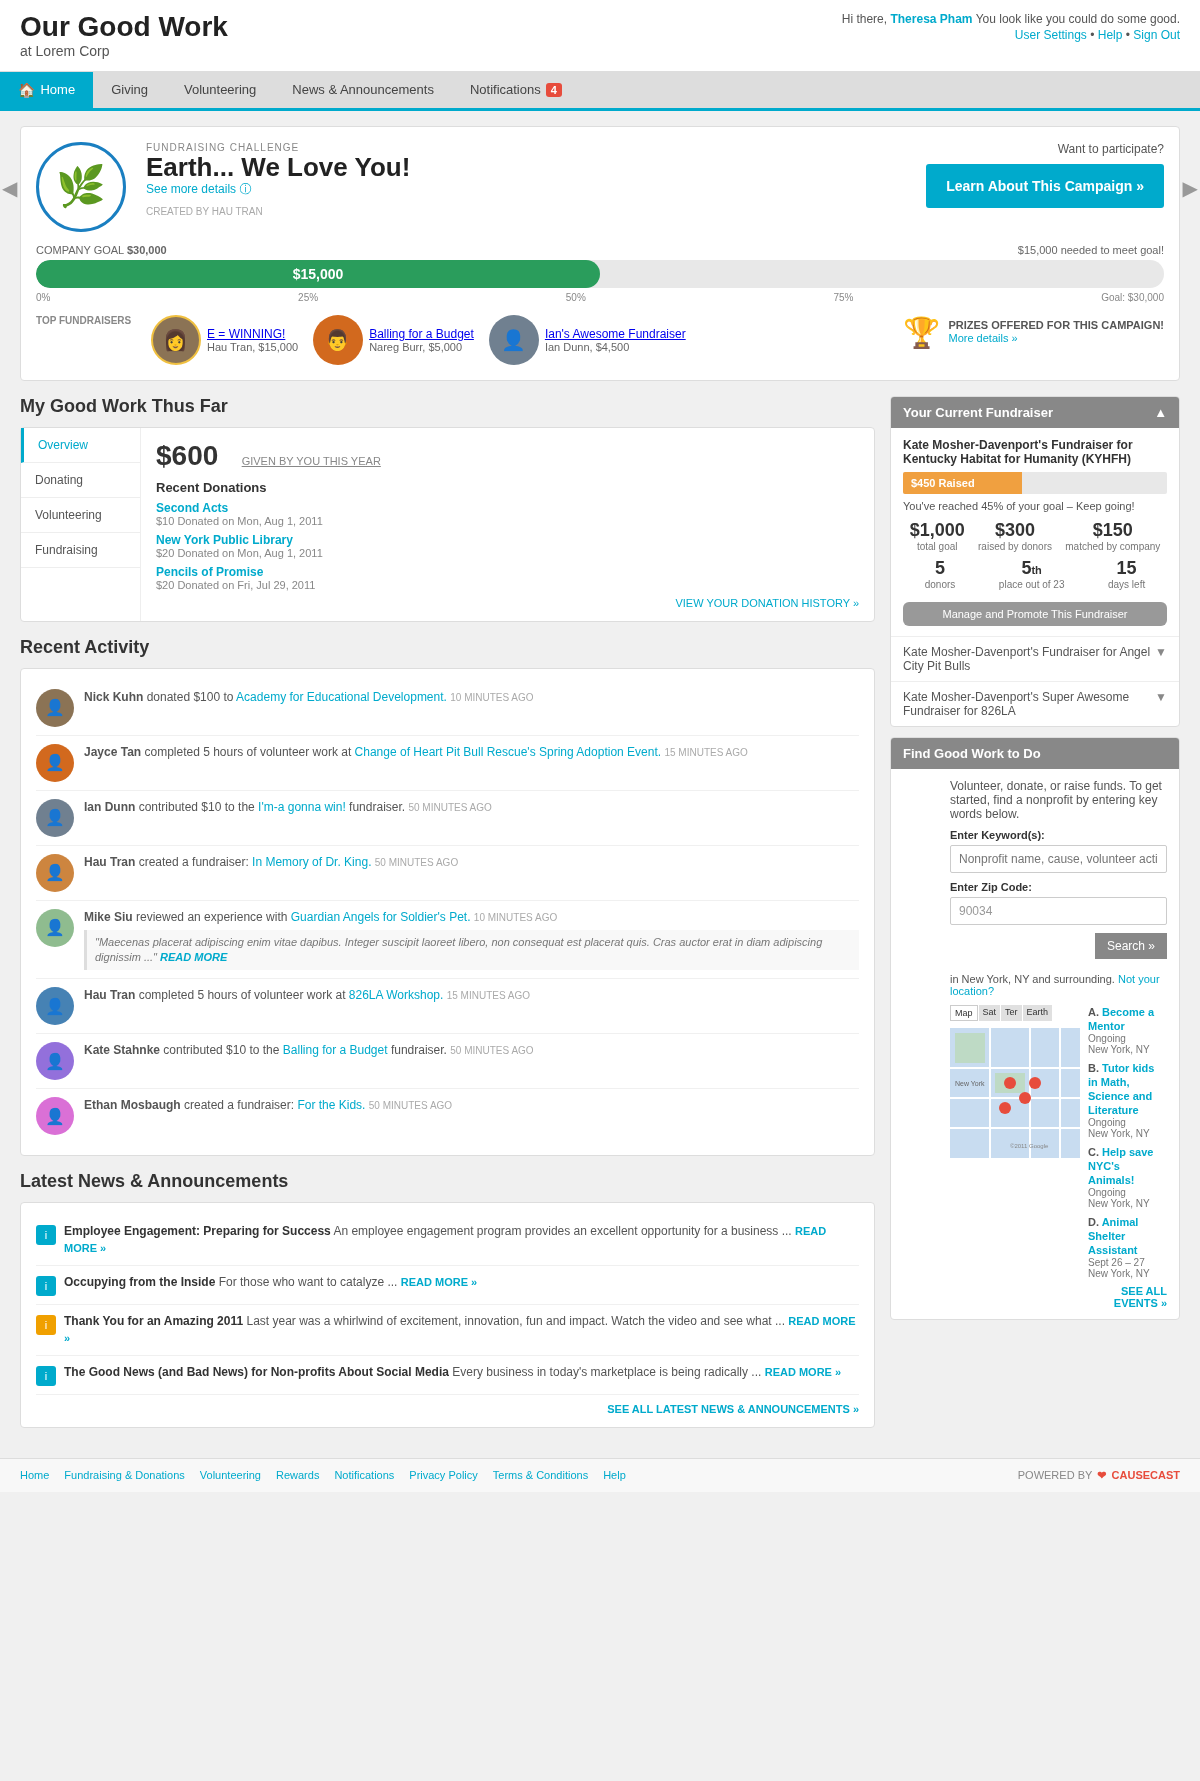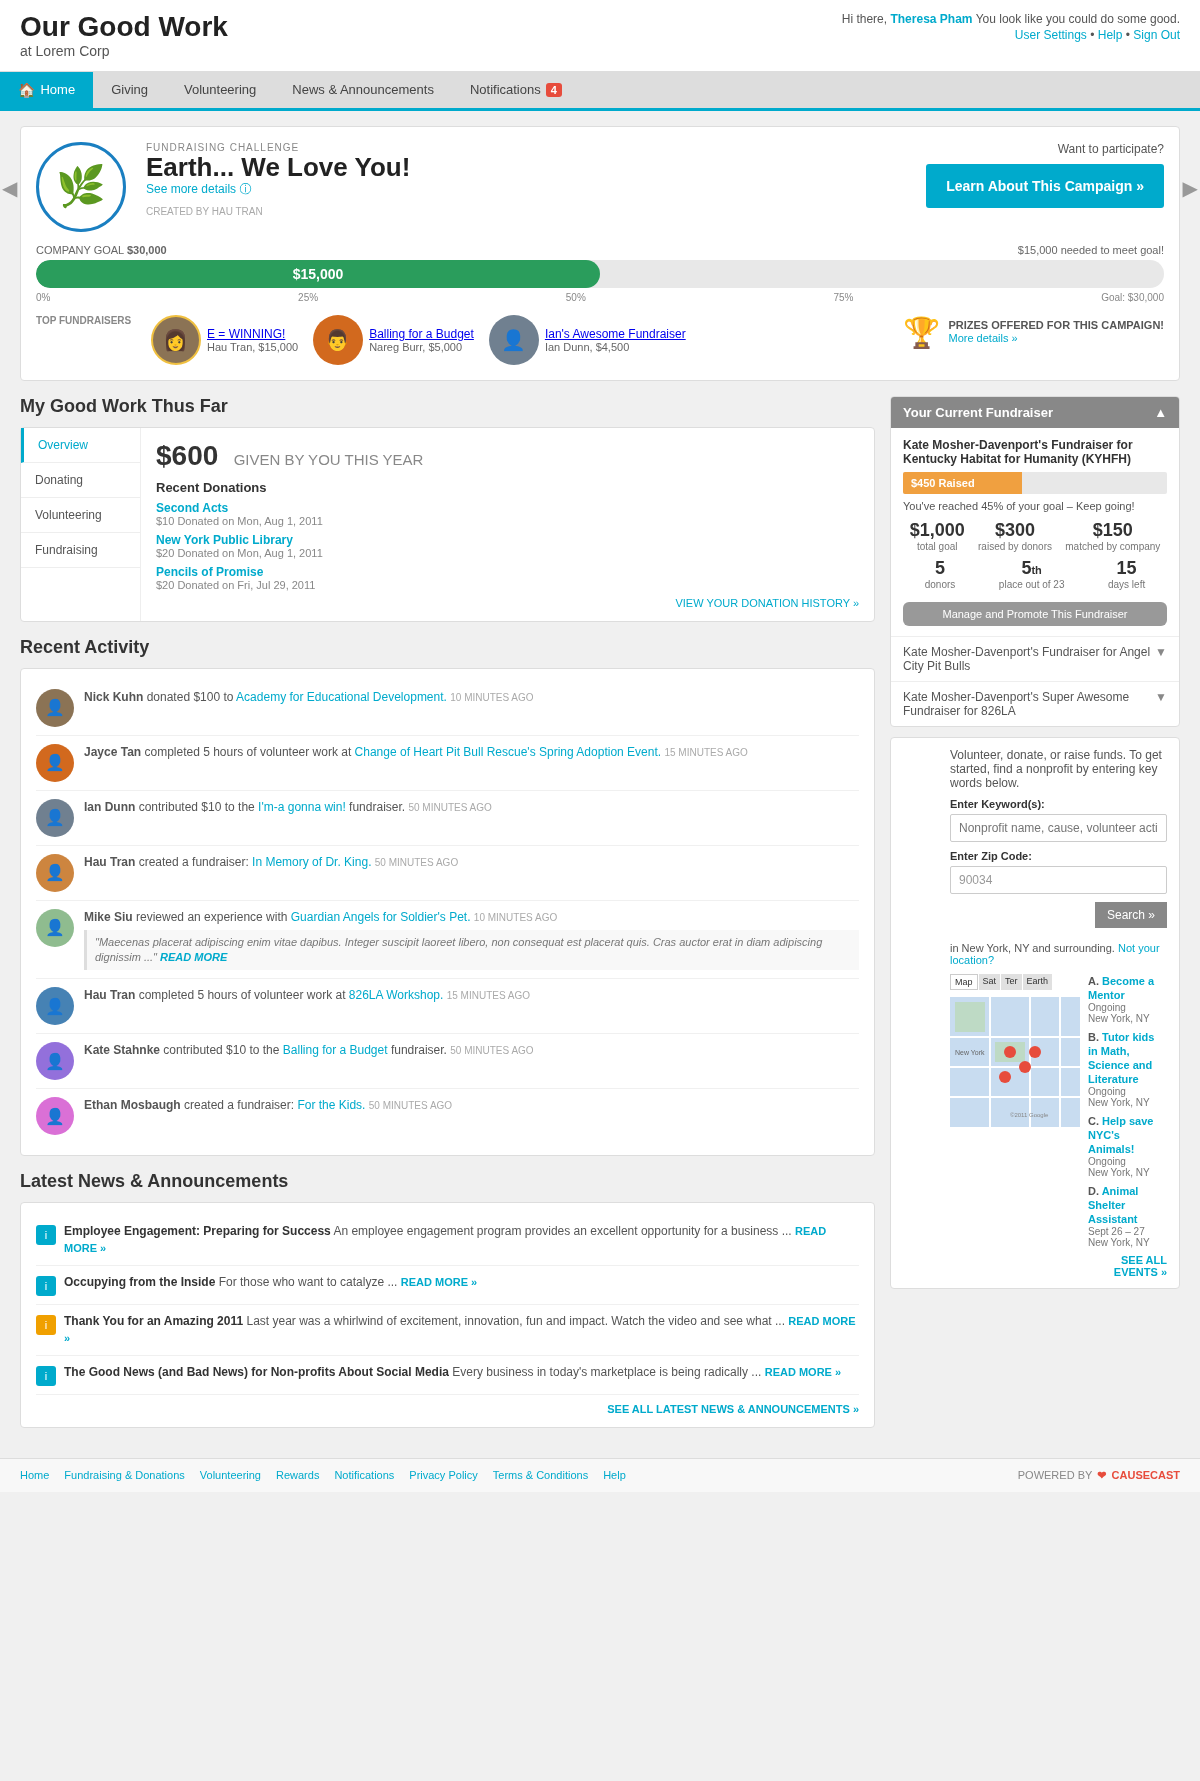--- a/index.html
+++ b/index.html
@@ -68,21 +68,21 @@
     
     
     .section-title { font-size: 18px; font-weight: bold; color: #333; margin-bottom: 10px; }
     .good-work-box { background: #fff; border: 1px solid #ddd; border-radius: 4px; margin-bottom: 15px; }
     .good-work-inner { display: flex; }
     .gw-nav { width: 120px; border-right: 1px solid #eee; }
     .gw-nav-item { padding: 10px 14px; border-bottom: 1px solid #eee; font-size: 12px; color: #555; cursor: pointer; }
     .gw-nav-item.active { color: #00aacc; border-left: 3px solid #00aacc; }
     .gw-content { flex: 1; padding: 12px 15px; }
     .gw-amount { font-size: 28px; font-weight: bold; color: #333; }
-    .gw-given { font-size: 15px; color: #888; text-transform: uppercase; margin-left: 12px; }
+    .gw-given { font-size: 11px; color: #888; text-transform: uppercase; margin-left: 20px; text-decoration: underline; }
     .recent-donations h4 { font-size: 13px; color: #333; margin: 8px 0 6px; }
     .donation-item { margin-bottom: 6px; }
     .donation-item a { color: #00aacc; font-size: 12px; text-decoration: none; font-weight: bold; }
     .donation-item p { font-size: 11px; color: #888; }
     .view-history { color: #00aacc; font-size: 11px; text-decoration: none; float: right; text-transform: uppercase; }
     
     
     .activity-section { background: #fff; border: 1px solid #ddd; border-radius: 4px; padding: 12px 15px; margin-bottom: 15px; }
     .activity-item { display: flex; gap: 10px; padding: 8px 0; border-bottom: 1px solid #f0f0f0; align-items: flex-start; }
     .activity-item:last-child { border-bottom: none; }
@@ -494,20 +494,21 @@
           <span>Kate Mosher-Davenport's Fundraiser for Angel City Pit Bulls</span>
           <span class="chevron">▼</span>
         </div>
         <div class="collapsed-fundraiser">
           <span>Kate Mosher-Davenport's Super Awesome Fundraiser for 826LA</span>
           <span class="chevron">▼</span>
         </div>
       </div>
 
       <div class="find-section">
+        <div class="find-header">Find Good Work to Do</div>
         <div class="find-content">
           <p class="find-desc">Volunteer, donate, or raise funds. To get started, find a nonprofit by entering key words below.</p>
           <div class="find-label">Enter Keyword(s):</div>
           <input type="text" class="find-input" placeholder="Nonprofit name, cause, volunteer activity, etc." style="">
           <div class="find-label">Enter Zip Code:</div>
           <input type="text" class="find-input" value="90034" style="">
           <div class="clearfix">
             <button class="search-btn">Search »</button>
           </div>
           <div style="clear:both; padding-top:8px;">

